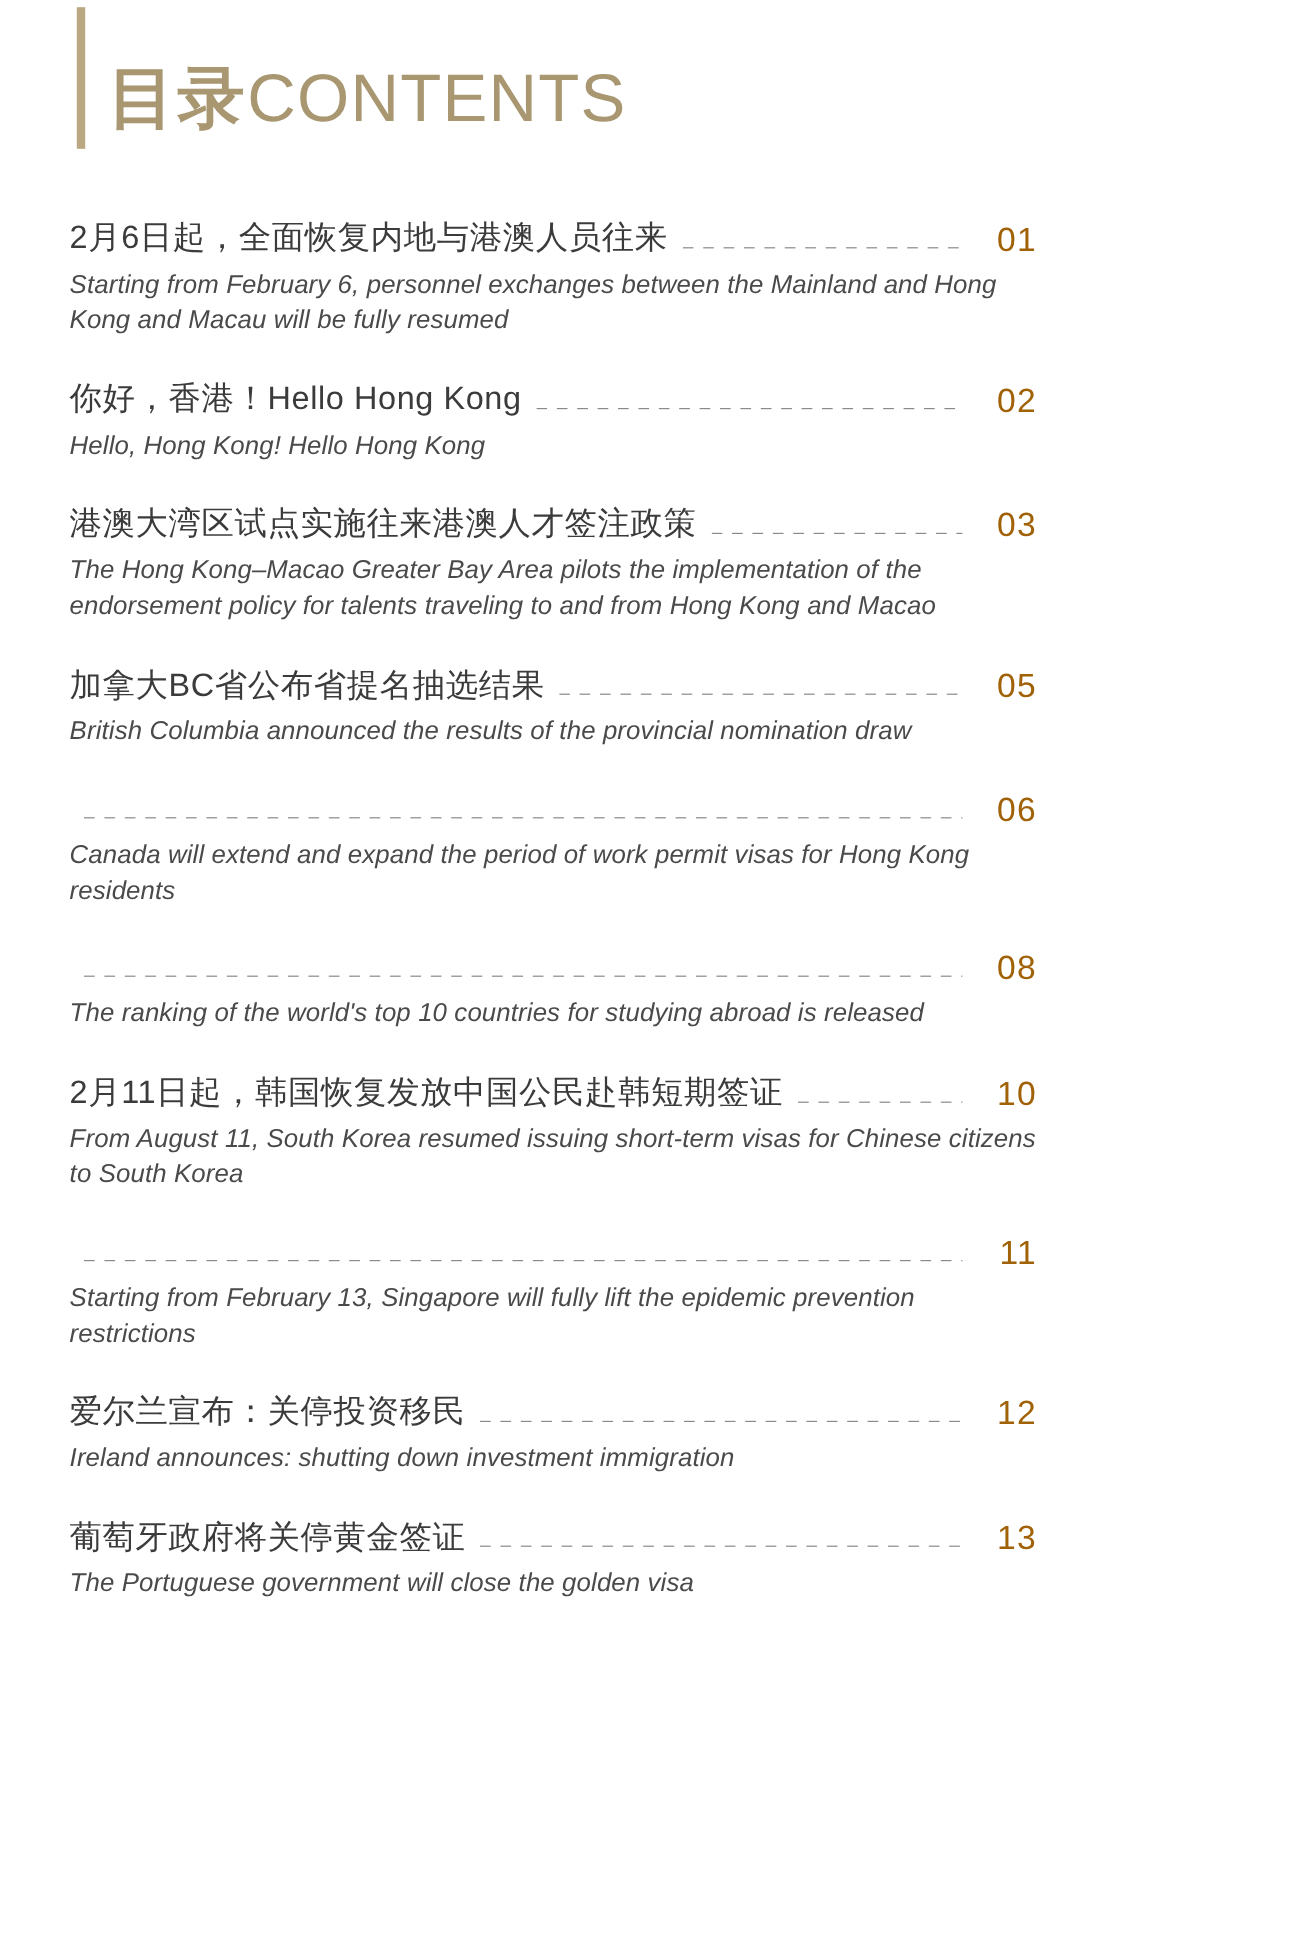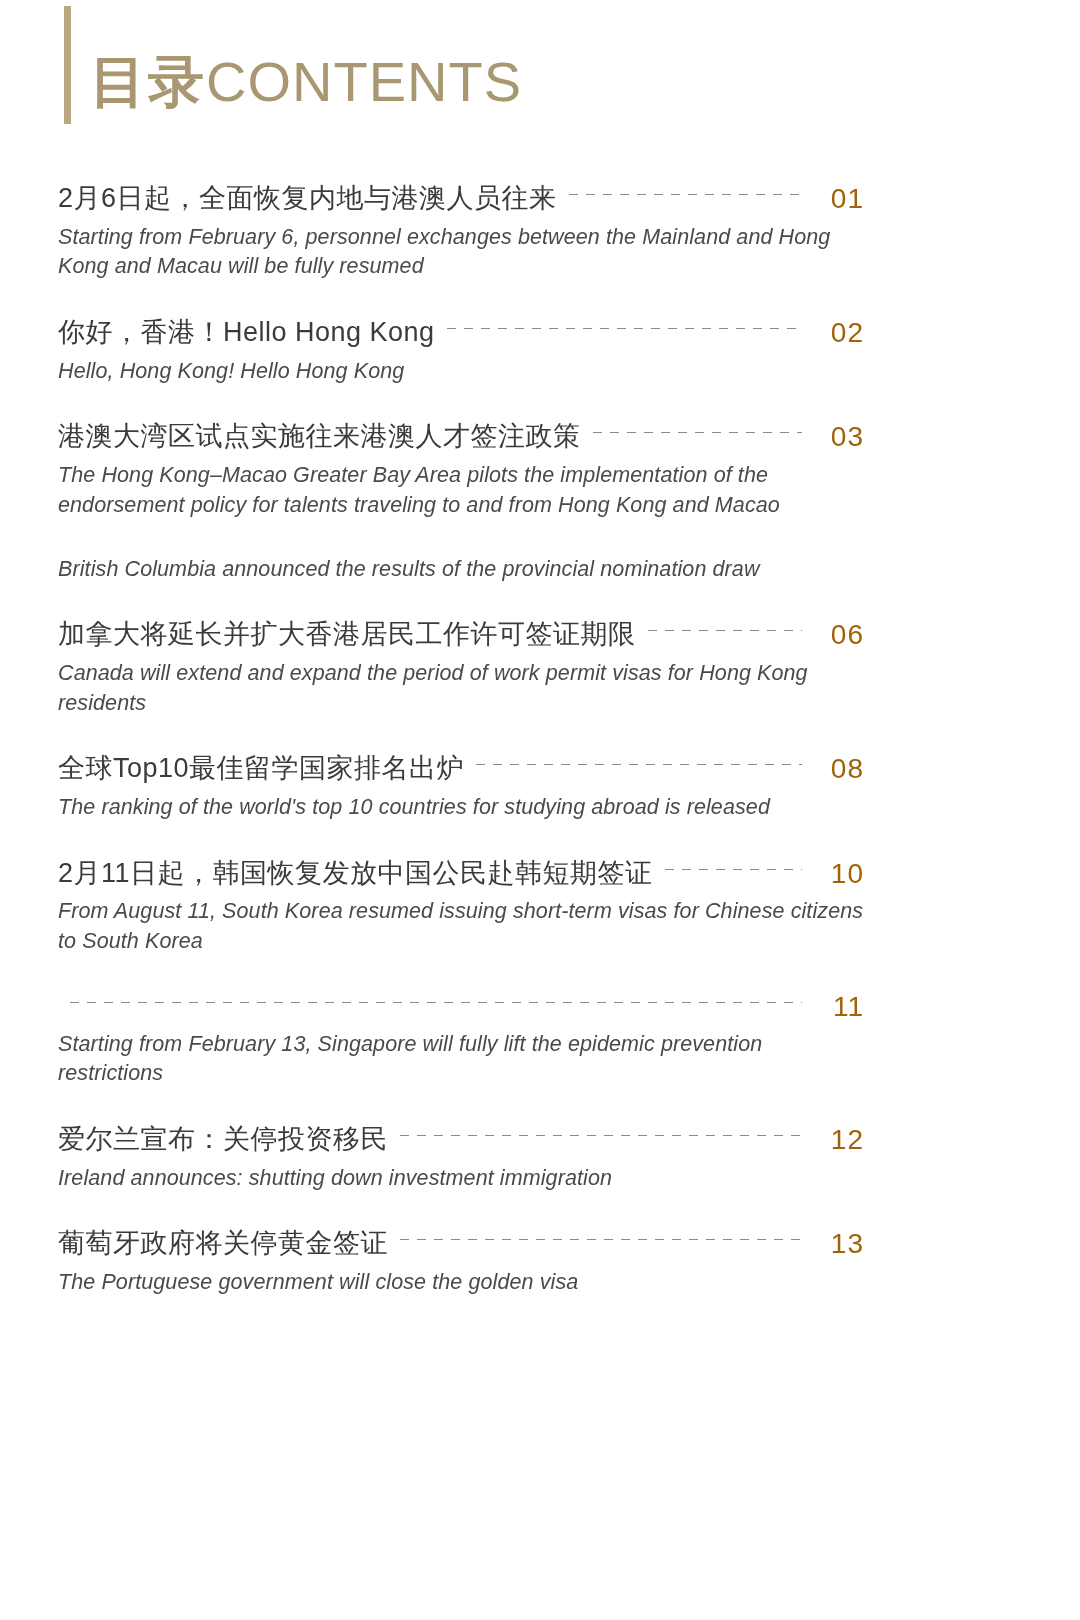--- a/index.html
+++ b/index.html
@@ -58,21 +58,21 @@
 
   
   .toc {
     margin-top: 10px;
   }
   .toc-item {
     margin-bottom: 34px;
   }
   .toc-row {
     display: flex;
-    align-items: center;
+    align-items: flex-end;
     width: 100%;
   }
   .toc-cn {
     font-size: 27px;
     line-height: 1.25;
     color: #3b3b3b;
     white-space: nowrap;
     letter-spacing: 0.5px;
   }
   .toc-dots {
@@ -137,35 +137,38 @@
     <div class="toc-item">
       <div class="toc-row">
         <div class="toc-cn">港澳大湾区试点实施往来港澳人才签注政策</div>
         <div class="toc-dots"></div>
         <div class="toc-page">03</div>
       </div>
       <div class="toc-en">The Hong Kong–Macao Greater Bay Area pilots the implementation of the endorsement policy for talents traveling to and from Hong Kong and Macao</div>
     </div>
 
     <div class="toc-item">
+      <div class="toc-row">
+        <div class="toc-cn">加拿大BC省公布省提名抽选结果</div>
+        <div class="toc-dots"></div>
+        <div class="toc-page">05</div>
+      </div>
       <div class="toc-en">British Columbia announced the results of the provincial nomination draw</div>
     </div>
 
     <div class="toc-item">
       <div class="toc-row">
-        <div class="toc-cn">加拿大将延长并扩大香港居民工作许可签证期限</div>
         <div class="toc-dots"></div>
         <div class="toc-page">06</div>
       </div>
       <div class="toc-en">Canada will extend and expand the period of work permit visas for Hong Kong residents</div>
     </div>
 
     <div class="toc-item">
       <div class="toc-row">
-        <div class="toc-cn">全球Top10最佳留学国家排名出炉</div>
         <div class="toc-dots"></div>
         <div class="toc-page">08</div>
       </div>
       <div class="toc-en">The ranking of the world's top 10 countries for studying abroad is released</div>
     </div>
 
     <div class="toc-item">
       <div class="toc-row">
         <div class="toc-cn">2月11日起，韩国恢复发放中国公民赴韩短期签证</div>
         <div class="toc-dots"></div>

